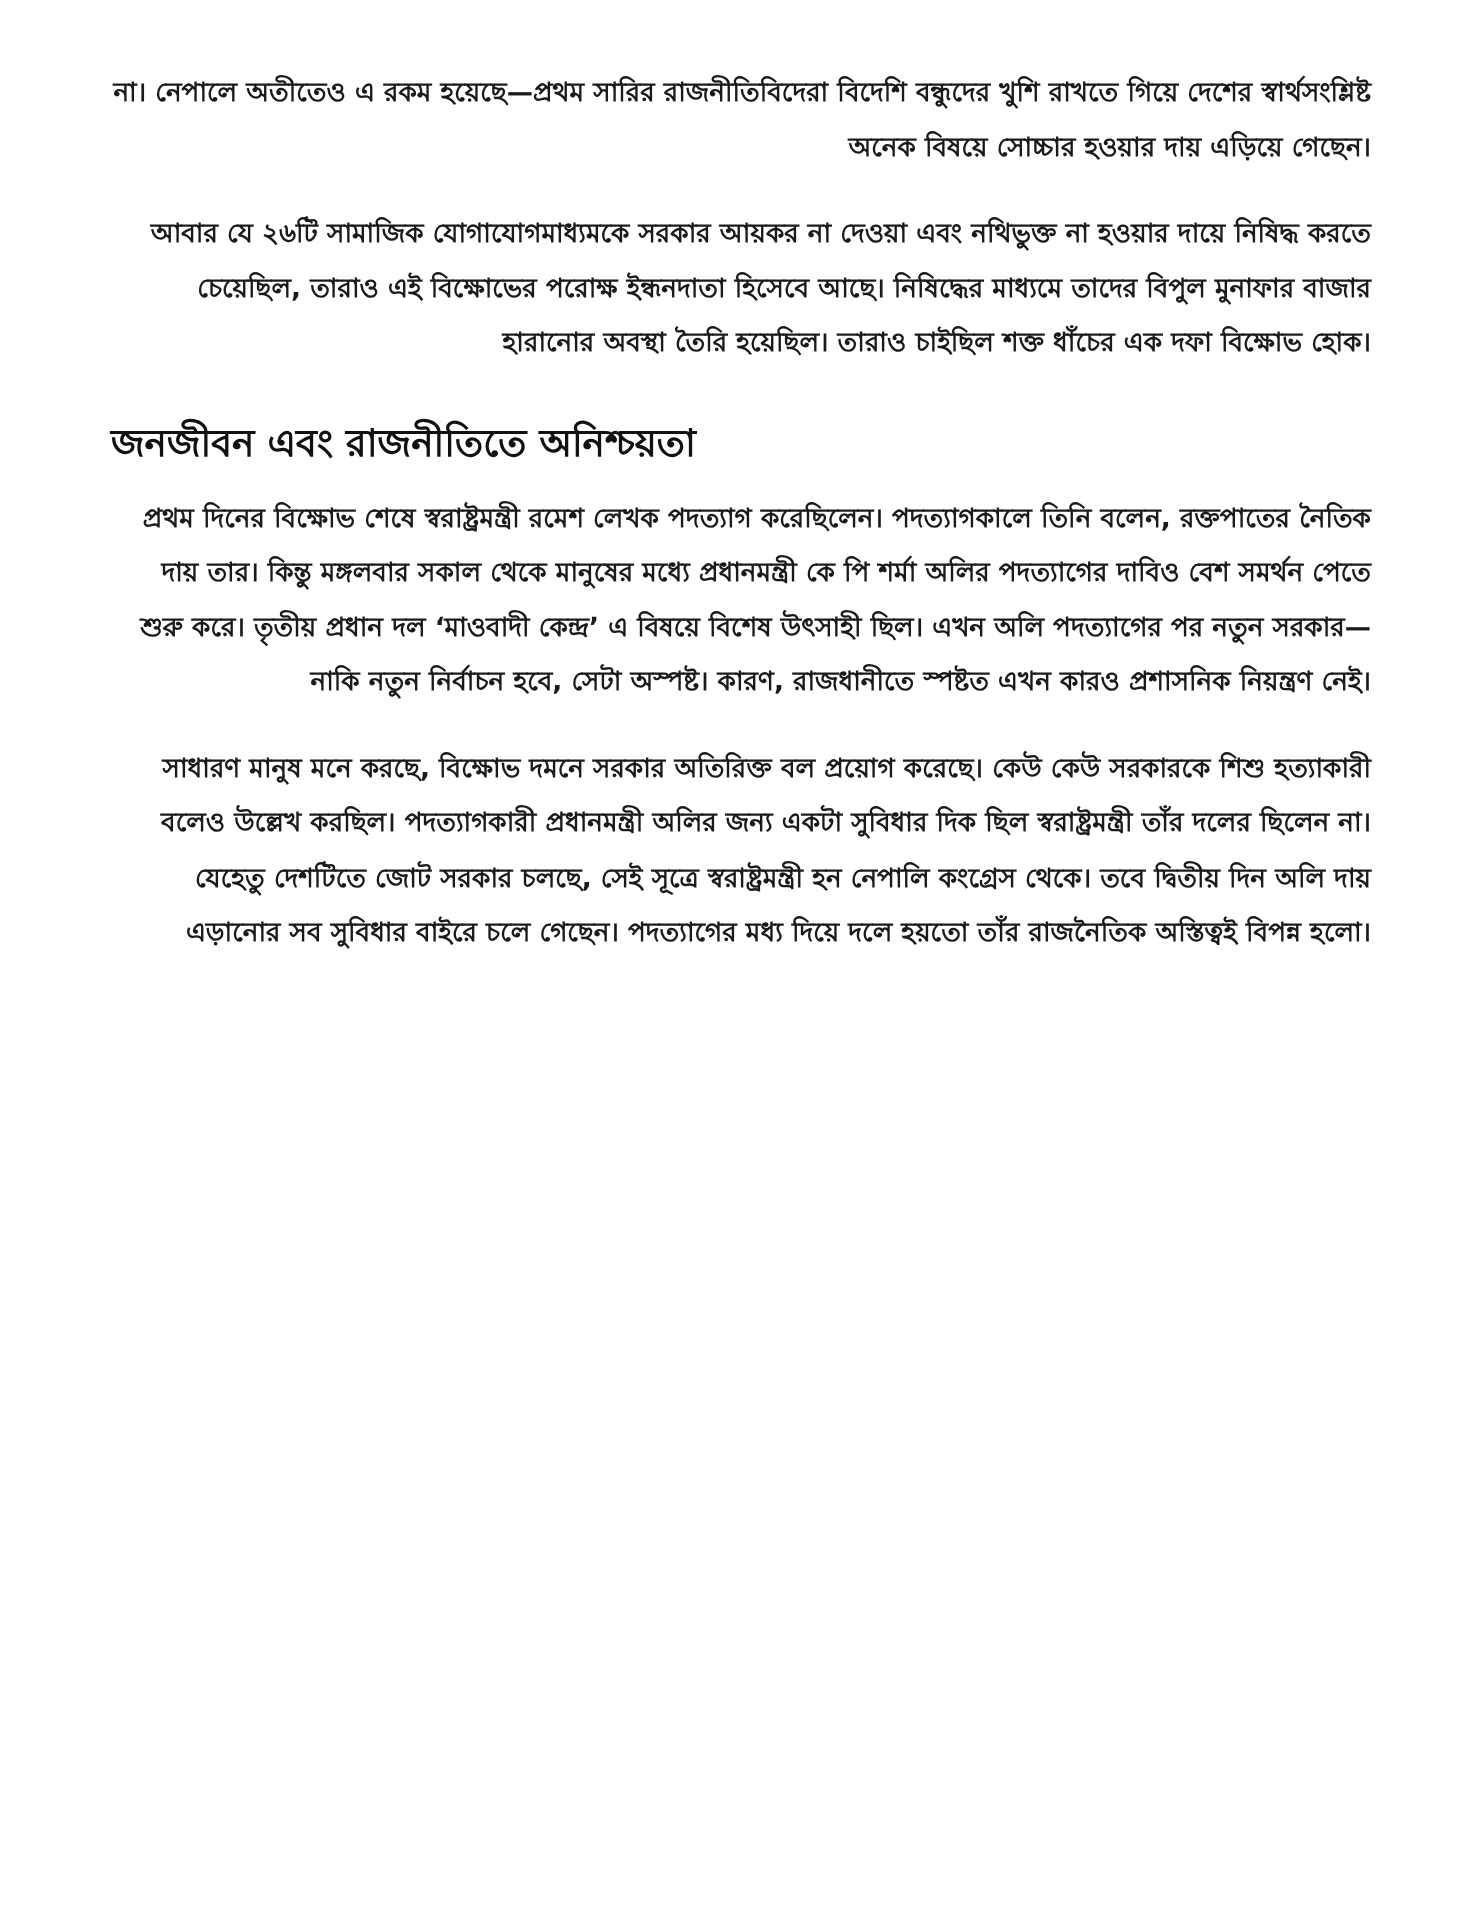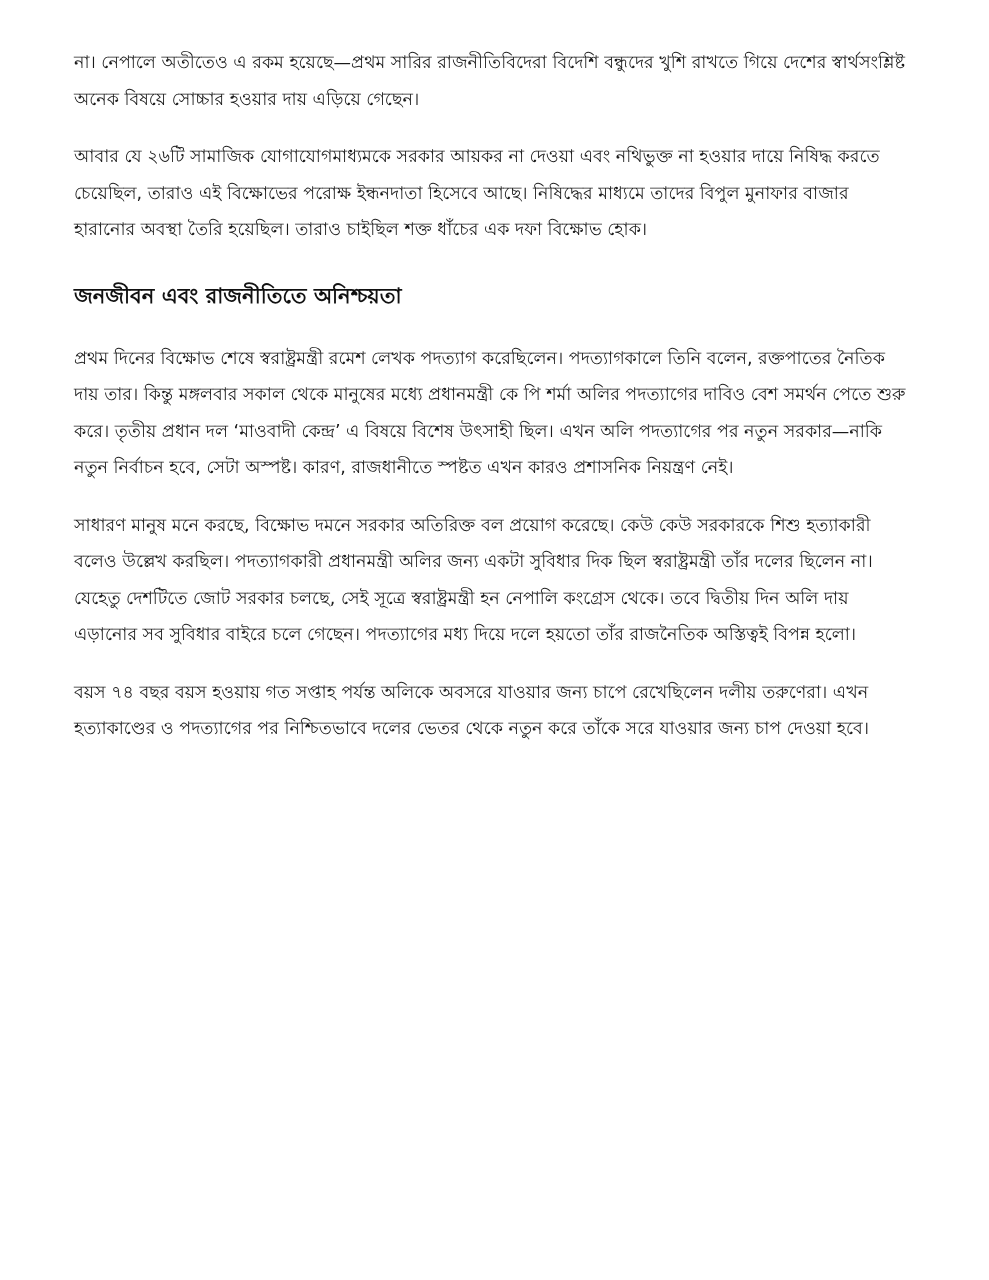--- a/index.html
+++ b/index.html
@@ -18,36 +18,36 @@
     .page {
       position: absolute;
       left: 74px;
       top: 44px;
       width: 840px;
     }
     .para {
       font-size: 17.5px;
       line-height: 36.5px;
       margin: 0 0 21px 0;
-      text-align: left;
+      text-align: right;
       letter-spacing: 0;
+      font-weight: bold;
     }
     .heading {
-      font-size: 21px;
+      font-size: 25px;
       font-weight: bold;
       line-height: 32px;
-      margin: 32px 0 28px 0;
+      margin: 32px 0 16px 0;
       color: #111111;
     }
   </style>
 </head>
 <body>
 
 <div class="page">
   <p class="para">না। নেপালে অতীতেও এ রকম হয়েছে—প্রথম সারির রাজনীতিবিদেরা বিদেশি বন্ধুদের খুশি রাখতে গিয়ে দেশের স্বার্থসংশ্লিষ্ট অনেক বিষয়ে সোচ্চার হওয়ার দায় এড়িয়ে গেছেন।</p>
   <p class="para">আবার যে ২৬টি সামাজিক যোগাযোগমাধ্যমকে সরকার আয়কর না দেওয়া এবং নথিভুক্ত না হওয়ার দায়ে নিষিদ্ধ করতে চেয়েছিল, তারাও এই বিক্ষোভের পরোক্ষ ইন্ধনদাতা হিসেবে আছে। নিষিদ্ধের মাধ্যমে তাদের বিপুল মুনাফার বাজার হারানোর অবস্থা তৈরি হয়েছিল। তারাও চাইছিল শক্ত ধাঁচের এক দফা বিক্ষোভ হোক।</p>
 
   <h2 class="heading">জনজীবন এবং রাজনীতিতে অনিশ্চয়তা</h2>
 
   <p class="para">প্রথম দিনের বিক্ষোভ শেষে স্বরাষ্ট্রমন্ত্রী রমেশ লেখক পদত্যাগ করেছিলেন। পদত্যাগকালে তিনি বলেন, রক্তপাতের নৈতিক দায় তার। কিন্তু মঙ্গলবার সকাল থেকে মানুষের মধ্যে প্রধানমন্ত্রী কে পি শর্মা অলির পদত্যাগের দাবিও বেশ সমর্থন পেতে শুরু করে। তৃতীয় প্রধান দল ‘মাওবাদী কেন্দ্র’ এ বিষয়ে বিশেষ উৎসাহী ছিল। এখন অলি পদত্যাগের পর নতুন সরকার—নাকি নতুন নির্বাচন হবে, সেটা অস্পষ্ট। কারণ, রাজধানীতে স্পষ্টত এখন কারও প্রশাসনিক নিয়ন্ত্রণ নেই।</p>
   <p class="para">সাধারণ মানুষ মনে করছে, বিক্ষোভ দমনে সরকার অতিরিক্ত বল প্রয়োগ করেছে। কেউ কেউ সরকারকে শিশু হত্যাকারী বলেও উল্লেখ করছিল। পদত্যাগকারী প্রধানমন্ত্রী অলির জন্য একটা সুবিধার দিক ছিল স্বরাষ্ট্রমন্ত্রী তাঁর দলের ছিলেন না। যেহেতু দেশটিতে জোট সরকার চলছে, সেই সূত্রে স্বরাষ্ট্রমন্ত্রী হন নেপালি কংগ্রেস থেকে। তবে দ্বিতীয় দিন অলি দায় এড়ানোর সব সুবিধার বাইরে চলে গেছেন। পদত্যাগের মধ্য দিয়ে দলে হয়তো তাঁর রাজনৈতিক অস্তিত্বই বিপন্ন হলো।</p>
-  <p class="para">বয়স ৭৪ বছর বয়স হওয়ায় গত সপ্তাহ পর্যন্ত অলিকে অবসরে যাওয়ার জন্য চাপে রেখেছিলেন দলীয় তরুণেরা। এখন হত্যাকাণ্ডের ও পদত্যাগের পর নিশ্চিতভাবে দলের ভেতর থেকে নতুন করে তাঁকে সরে যাওয়ার জন্য চাপ দেওয়া হবে।</p>
 </div>
 
 </body></html>

